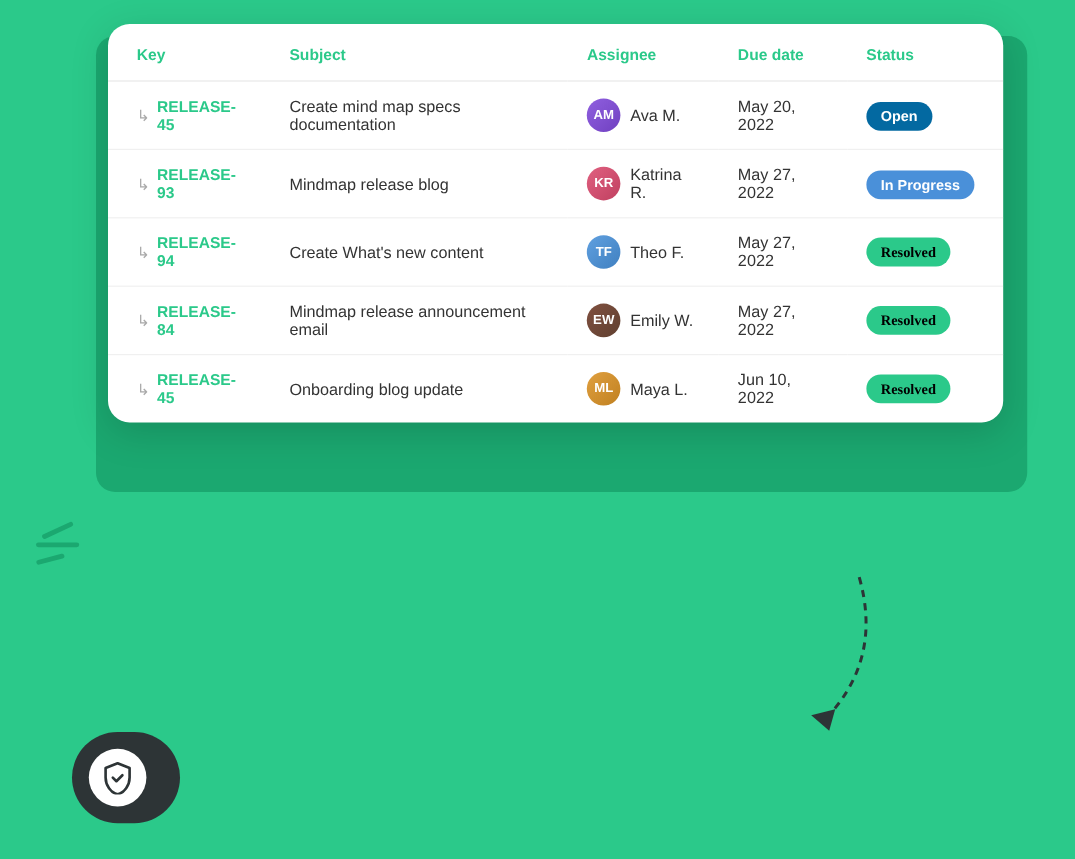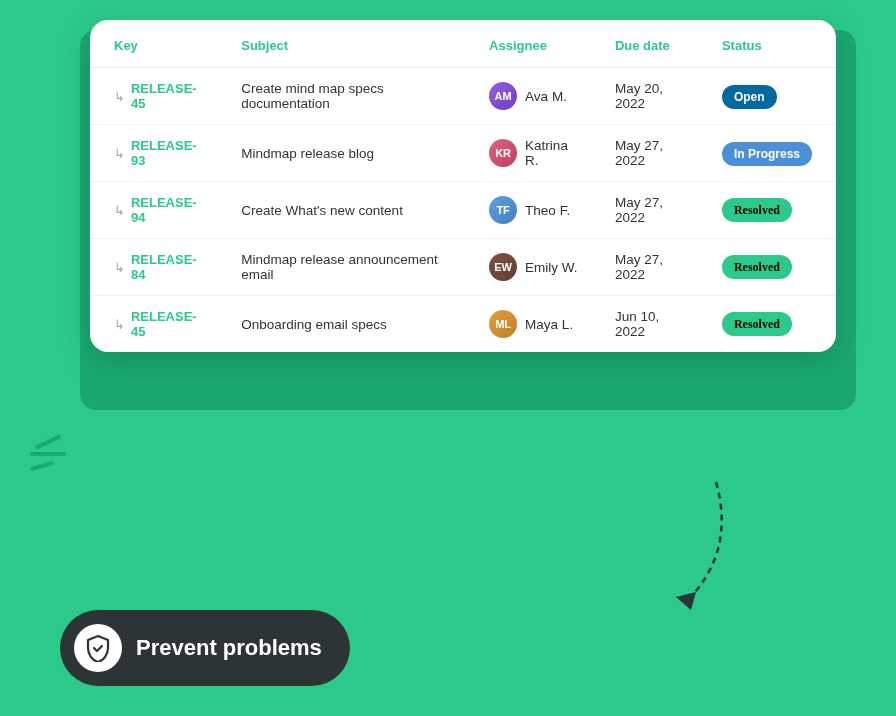--- a/index.html
+++ b/index.html
@@ -306,21 +306,21 @@
           <td>May 27, 2022</td>
           <td><span class="status-badge badge-resolved">Resolved</span></td>
         </tr>
         <tr>
           <td>
             <div class="sub-key">
               <span class="sub-arrow">↳</span>
               <a href="#" class="key-link">RELEASE-45</a>
             </div>
           </td>
-          <td>Onboarding email specs</td>
+          <td>Onboarding blog update</td>
           <td>
             <div class="assignee-cell">
               <div class="avatar avatar-maya">ML</div>
               <span>Maya L.</span>
             </div>
           </td>
           <td>Jun 10, 2022</td>
           <td><span class="status-badge badge-resolved">Resolved</span></td>
         </tr>
       </tbody>
@@ -341,15 +341,14 @@
 </div>
 
 <div class="bottom-section">
   <div class="prevent-badge">
     <div class="shield-circle">
       <svg width="26" height="28" viewBox="0 0 26 28" fill="none">
         <path d="M13 2L3 6v8c0 6.5 4.3 12.6 10 14 5.7-1.4 10-7.5 10-14V6L13 2z" stroke="#2d3436" stroke-width="2.2" fill="none" stroke-linejoin="round"></path>
         <path d="M9 14l3 3 5-5" stroke="#2d3436" stroke-width="2.2" stroke-linecap="round" stroke-linejoin="round"></path>
       </svg>
     </div>
-    <span>Prevent problems</span>
   </div>
 </div>
 
 </body></html>

